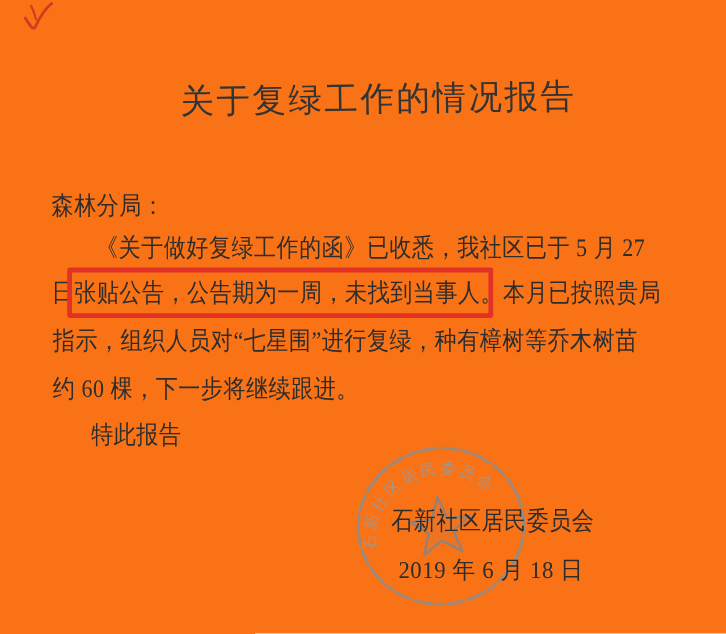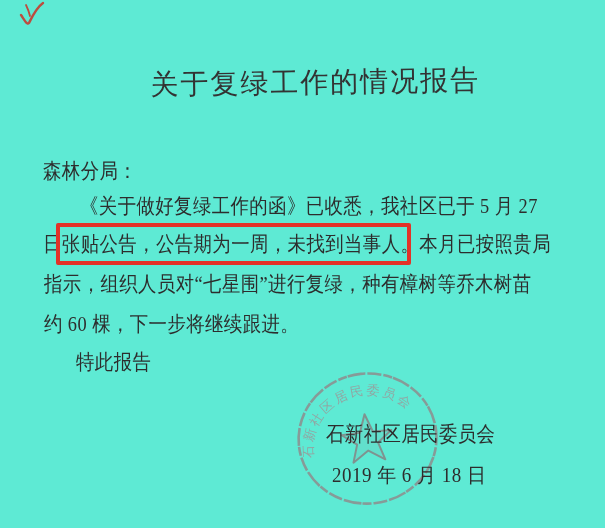--- a/index.html
+++ b/index.html
@@ -1,19 +1,19 @@
 <!DOCTYPE html>
 <html><head>
 <meta charset="utf-8">
 <style>
   html,body{margin:0;padding:0;background:#ffffff;}
   .page{
     position:relative;
     width:605px;height:528px;
-    background:#5eead4;
+    background:#f97316;
     overflow:hidden;
     font-family:"Liberation Serif","DejaVu Serif",serif;
     color:#2d2d2d;
   }
   .doc-title{
     position:absolute;
     left:150px;top:66px;
     font-size:28px;
     letter-spacing:2px;
     white-space:nowrap;

